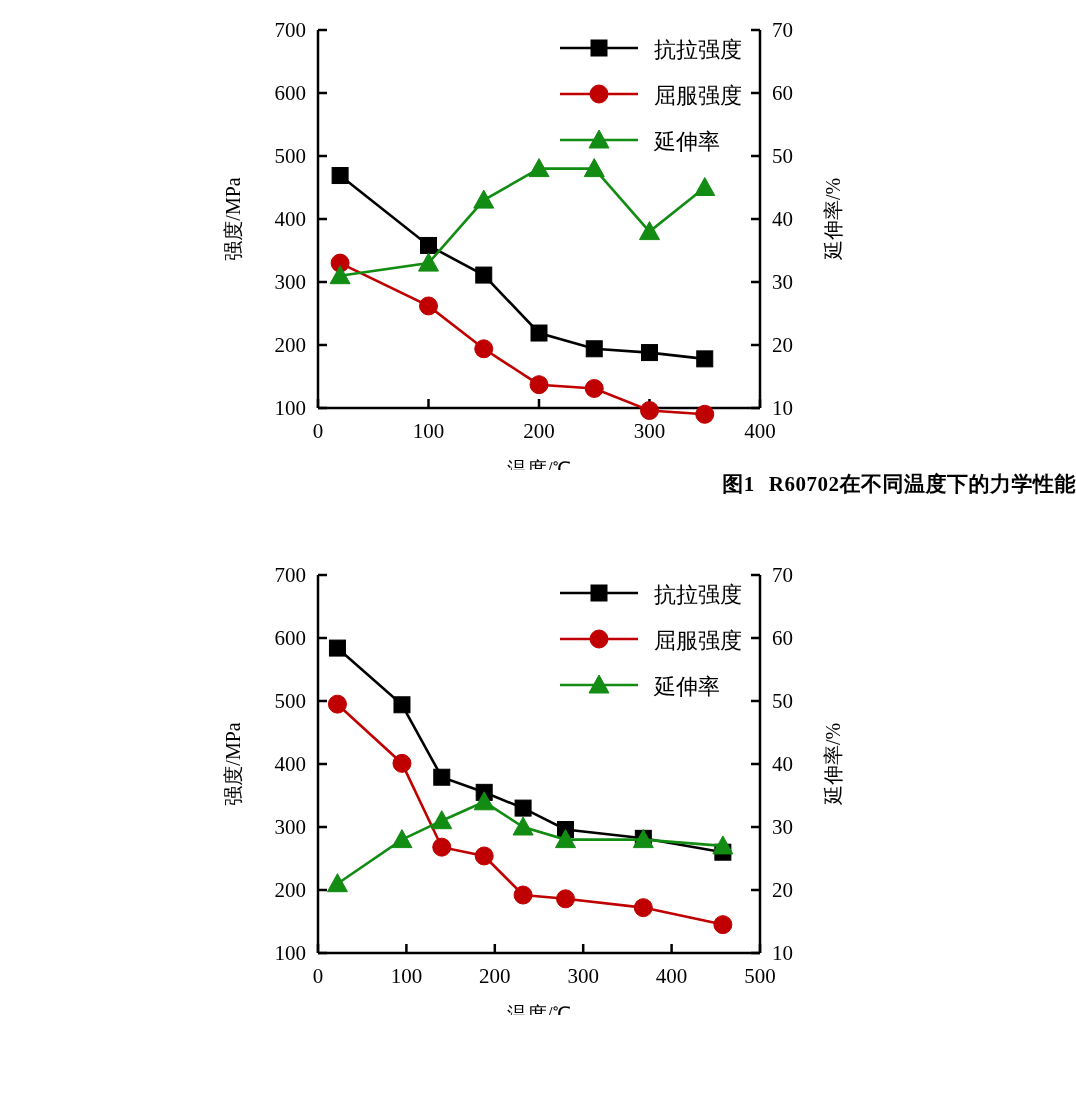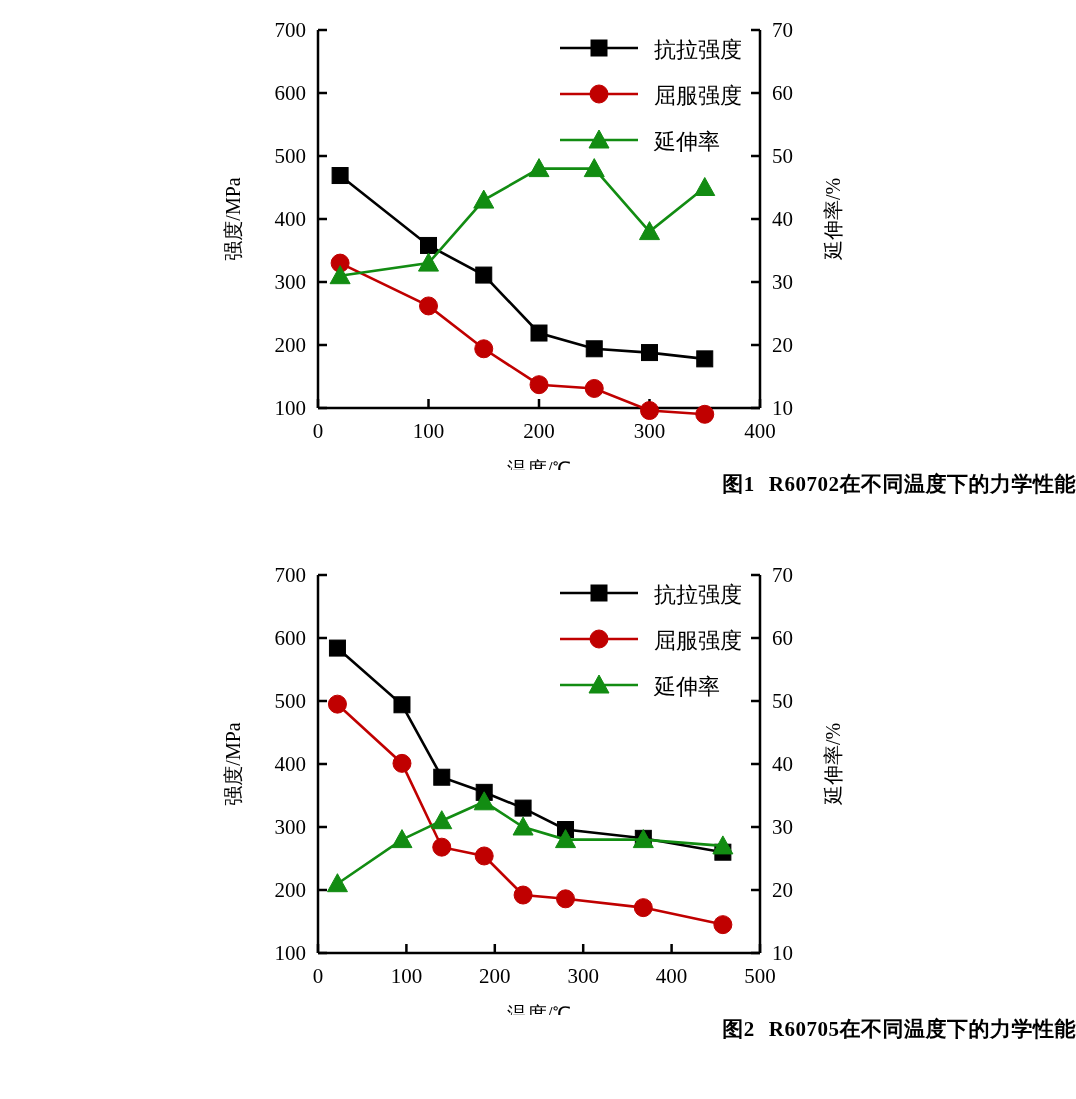--- a/index.html
+++ b/index.html
@@ -224,16 +224,13 @@
         <rect x="591" y="40" width="16" height="16" fill="#000000" stroke="#000000"></rect>
         <text x="654" y="57" class="legend-label">抗拉强度</text>
         <line x1="560" y1="94" x2="638" y2="94" stroke="#c00000" stroke-width="2.6"></line>
         <circle cx="599" cy="94" r="9" fill="#c00000" stroke="#c00000"></circle>
         <text x="654" y="103" class="legend-label">屈服强度</text>
         <line x1="560" y1="140" x2="638" y2="140" stroke="#128c12" stroke-width="2.6"></line>
         <path d="M 599 130 L 609 148 L 589 148 Z" fill="#128c12" stroke="#128c12"></path>
         <text x="654" y="149" class="legend-label">延伸率</text>
       </svg>
   </div>
-  <div class="caption">
-    <span class="capnum">图2</span><span>R60705在不同温度下的力学性能</span>
-  </div>
 </div>
 
 </body></html>

